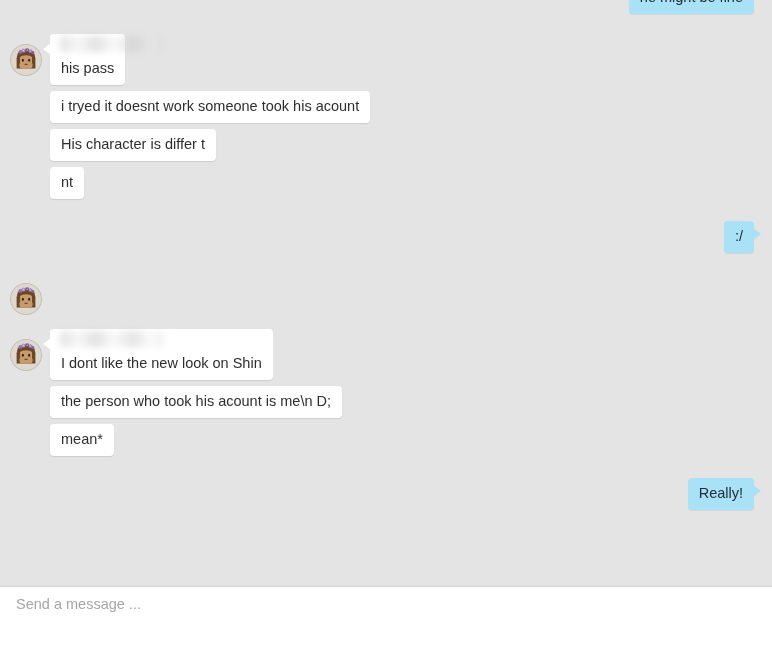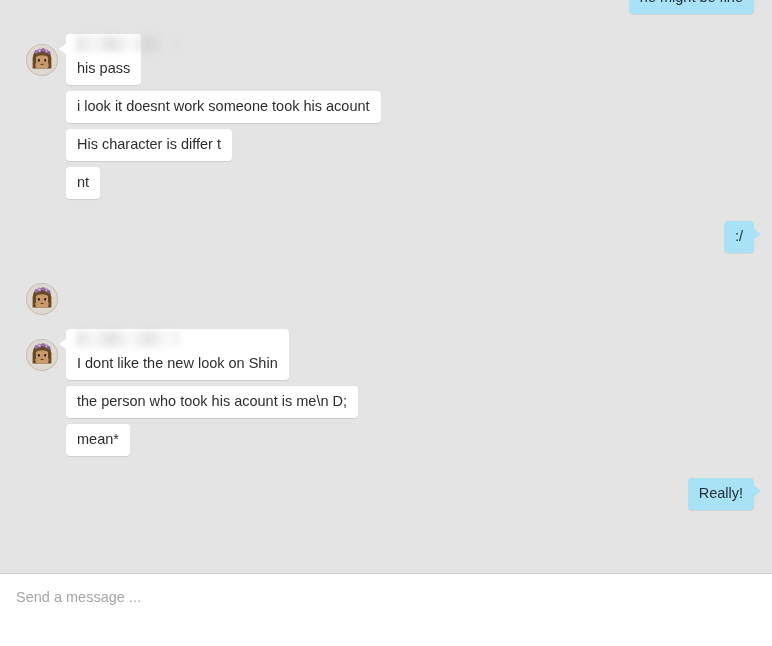--- a/index.html
+++ b/index.html
@@ -40,21 +40,20 @@
     padding: 0;
     width: 772px;
   }
 
   
   .msg-group {
     display: flex;
     align-items: flex-start;
     padding: 0 14px 0 10px;
     margin-bottom: 16px;
-    margin-left: 16px;
   }
   .msg-group.incoming { justify-content: flex-start; }
   .msg-group.outgoing { justify-content: flex-end; padding-right: 18px; }
 
   
   .msg-group.clipped-top { margin-top: -10px; }
 
   
   .avatar {
     width: 32px;
@@ -160,21 +159,21 @@
   .bubble.cut-top {
     margin-top: -8px;
   }
 
   
   #compose-bar {
     position: absolute;
     left: 0;
     bottom: 0;
     width: 772px;
-    height: 73px;
+    height: 60px;
     background: #ffffff;
     border-top: 1px solid #d2d2d2;
     margin-top: 12px;
   }
 
   #compose-input {
     width: 100%;
     height: 100%;
     border: none;
     outline: none;
@@ -217,21 +216,21 @@
               <circle cx="20.8" cy="6.4" r="2" fill="#a582c4"></circle>
               <circle cx="23.2" cy="8.2" r="1.7" fill="#7d5ca3"></circle>
               <circle cx="13.4" cy="5.9" r="0.7" fill="#f0e6b0"></circle>
               <circle cx="17.2" cy="5.5" r="0.7" fill="#f0e6b0"></circle>
               <circle cx="20.8" cy="6.4" r="0.6" fill="#f0e6b0"></circle>
             </svg>
           </div>
           <div class="bubble-stack">
             <div class="username-blur"></div>
             <div class="bubble left tail has-name">his pass</div>
-            <div class="bubble left">i look it doesnt work someone took his acount</div>
+            <div class="bubble left">i tryed it doesnt work someone took his acount</div>
             <div class="bubble left">His character is differ t</div>
             <div class="bubble left">nt</div>
           </div>
         </div>
         <div class="msg-group outgoing">
           <div class="bubble-stack">
             <div class="bubble right tail">:/</div>
           </div>
         </div>
         <div class="msg-group incoming">

